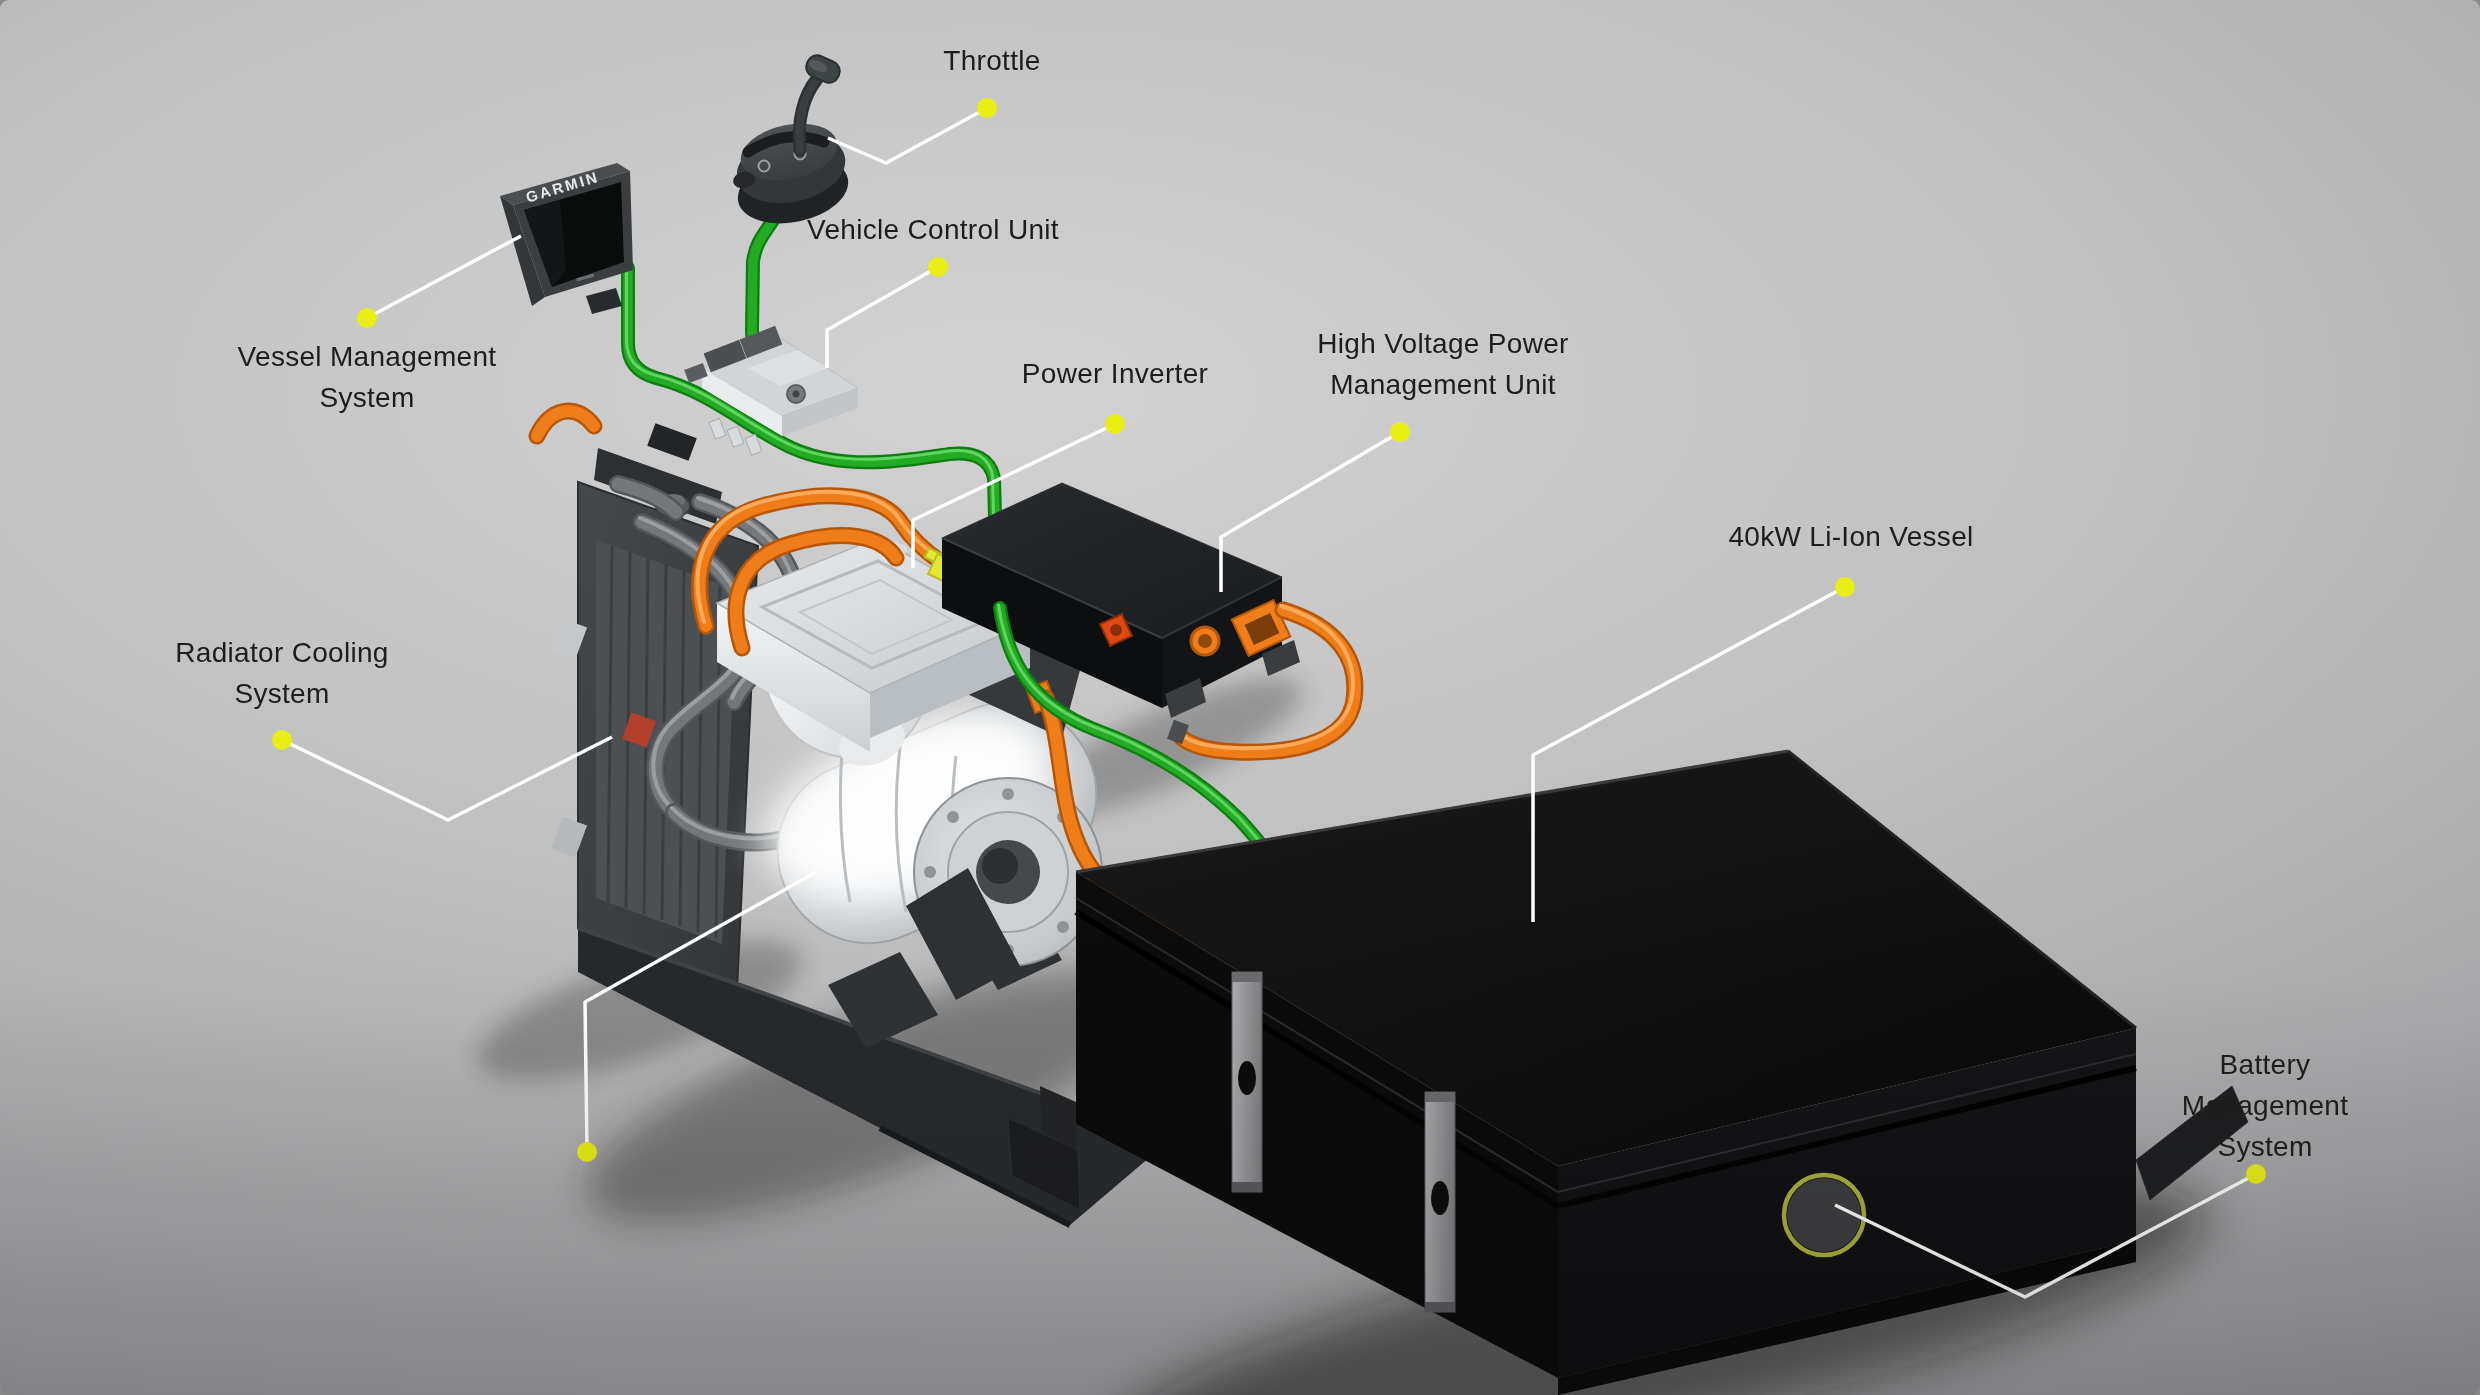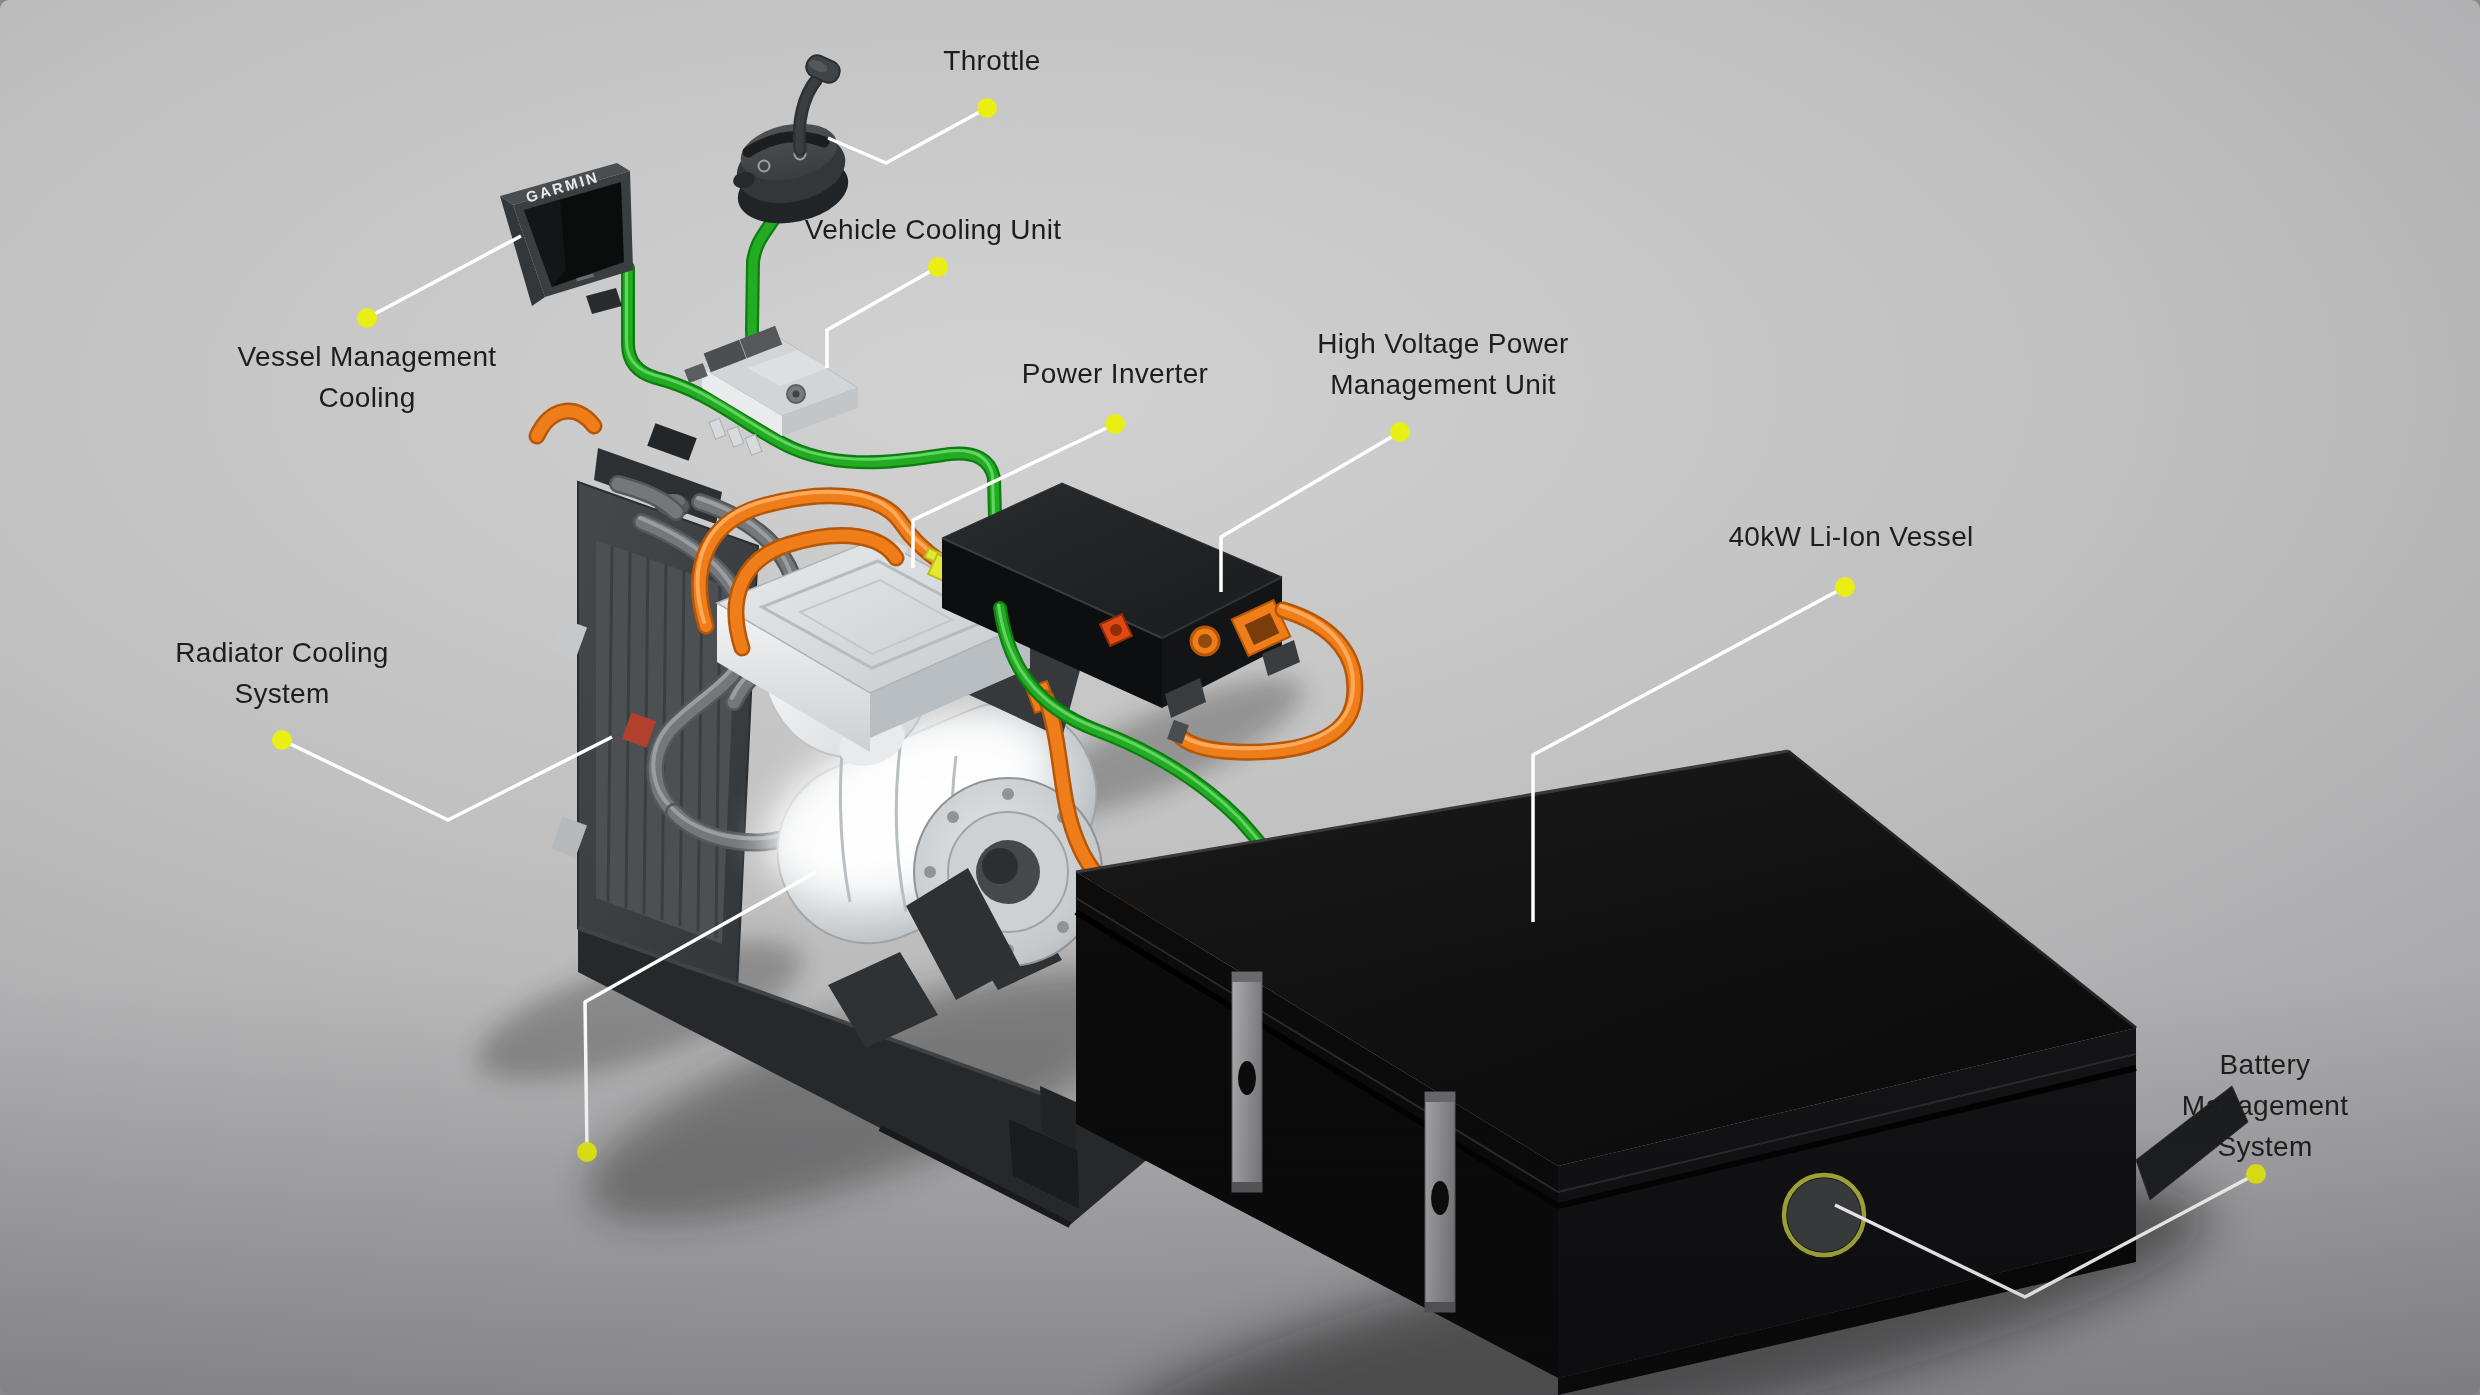--- a/index.html
+++ b/index.html
@@ -361,23 +361,23 @@
     <circle cx="1115" cy="424" r="10" fill="#e9ee14"></circle>
     <circle cx="1400" cy="432" r="10" fill="#e9ee14"></circle>
     <circle cx="1845" cy="587" r="10" fill="#e9ee14"></circle>
     <circle cx="282" cy="740" r="10" fill="#e9ee14"></circle>
     <circle cx="587" cy="1152" r="10" fill="#e9ee14"></circle>
     <circle cx="2256" cy="1174" r="10" fill="#e9ee14"></circle>
   </g>
 </svg>
 
 <div class="label" style="left:992px;top:60px;">Throttle</div>
-<div class="label" style="left:933px;top:229px;">Vehicle Cooling Unit</div>
+<div class="label" style="left:933px;top:229px;">Vehicle Control Unit</div>
 <div class="label" style="left:367px;top:377px;">Vessel Management
-Cooling</div>
+System</div>
 <div class="label" style="left:1115px;top:373px;text-align:center;">Power Inverter</div>
 <div class="label" style="left:1443px;top:364px;">High Voltage Power
 Management Unit</div>
 <div class="label" style="left:1851px;top:536px;">40kW Li-Ion Vessel</div>
 <div class="label" style="left:282px;top:673px;">Radiator Cooling
 System</div>
 <div class="label" style="left:2265px;top:1105px;">Battery Management
 System</div>
 
 </div>

